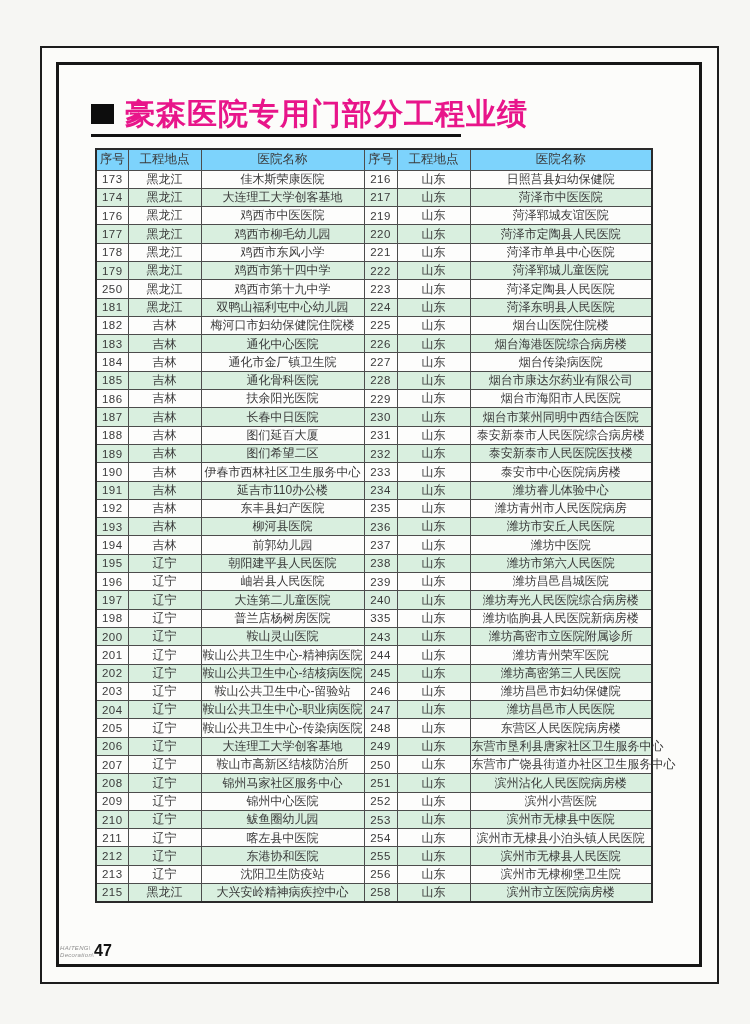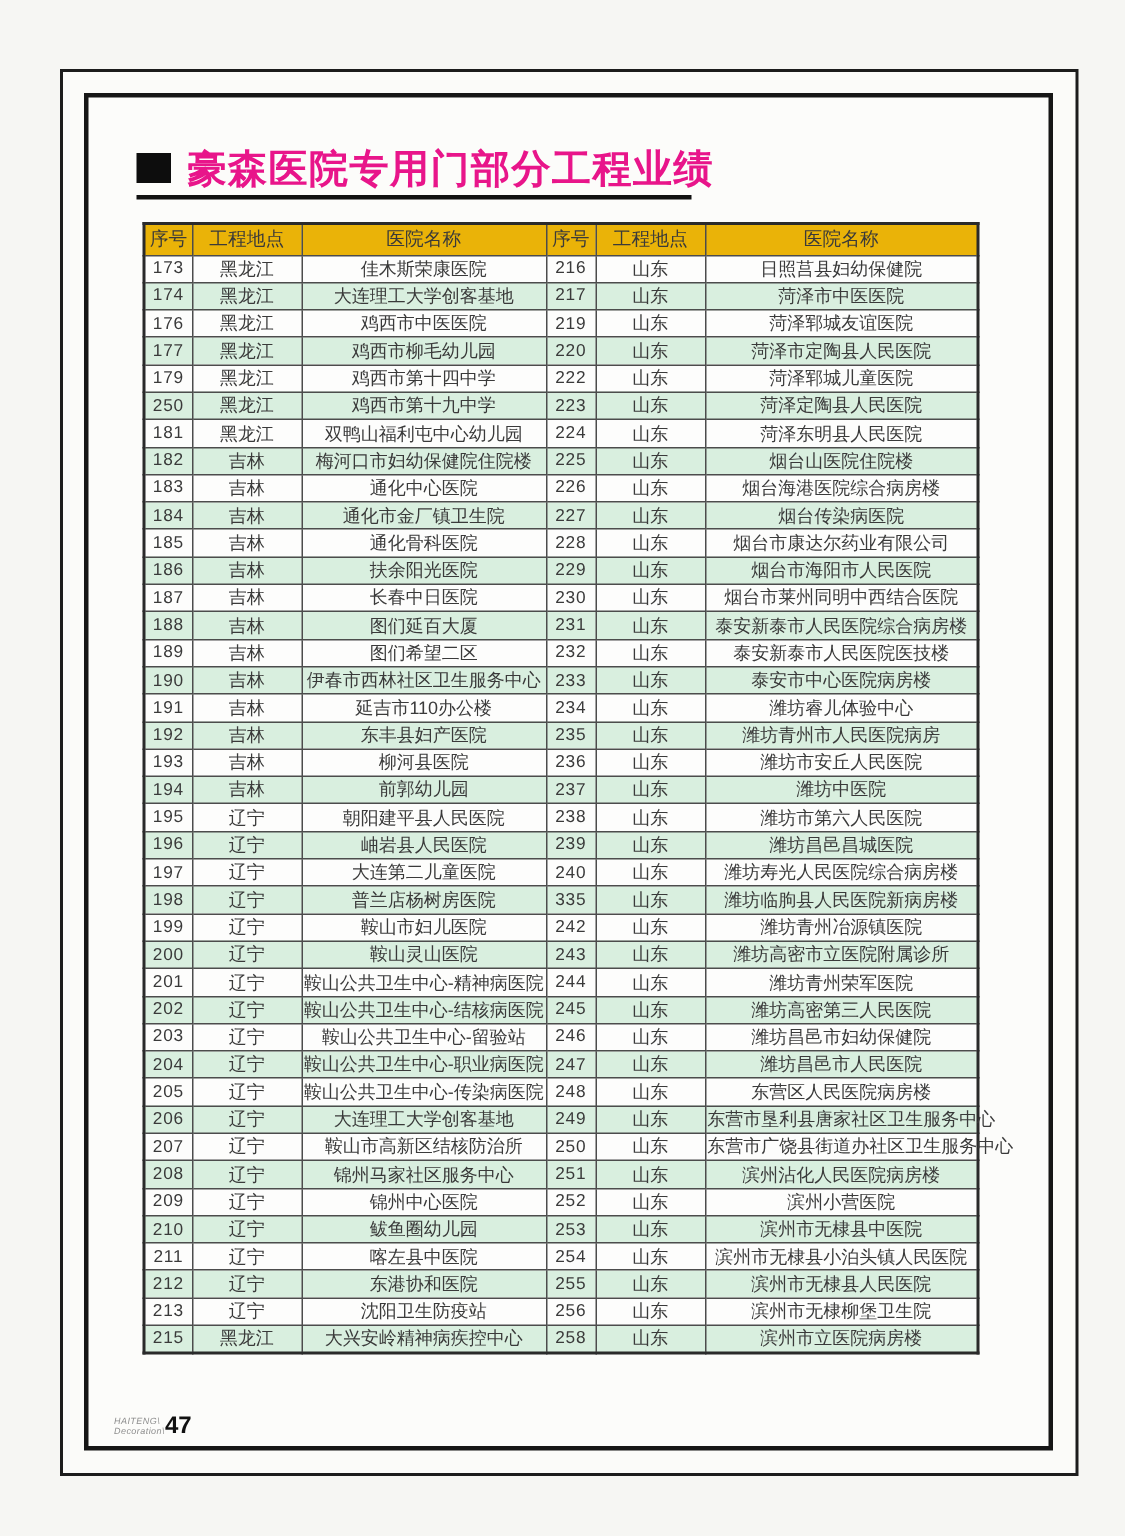--- a/index.html
+++ b/index.html
@@ -19,43 +19,43 @@
     position:absolute; left:56px; top:62px; width:646px; height:905px;
     border:3px solid #161616; background:#fcfcfa;
   }
   .title-wrap {
     position:absolute; left:91px; top:99px; width:370px;
     display:flex; align-items:center; gap:11px;
     border-bottom:3px solid #111; padding-bottom:5px;
   }
   .title-square { width:23px; height:20px; background:#0d0d0d; flex:0 0 auto; }
   .page-title {
-    font-size:26px; font-weight:bold; letter-spacing:1px;
+    font-size:30px; font-weight:bold; letter-spacing:1px;
     color:#e8158a; white-space:nowrap; line-height:1;
   }
   .perf-table {
     position:absolute; left:95px; top:148px; width:556px;
     border-collapse:collapse; table-layout:fixed;
     font-size:12px; color:#3a3a3a;
   }
   .perf-table th, .perf-table td {
     border:1px solid #4c4c4c;
     text-align:center; vertical-align:middle;
     height:18.3px; line-height:1.05; padding:0 1px;
     white-space:nowrap; overflow:visible;
     font-weight:normal;
   }
   .perf-table { border:2px solid #2a2a2a; }
-  .perf-table thead th { background:#eab308; height:21px; font-size:12.5px; }
+  .perf-table thead th { background:#7dd3fc; height:21px; font-size:12.5px; }
   .perf-table tbody tr:nth-child(even) td { background:#d9efdf; }
   .perf-table tbody tr:nth-child(odd) td { background:#fdfdfc; }
   .c-seq { font-size:11.5px; letter-spacing:0.5px; }
   .brand {
     position:absolute; left:60px; top:944px;
-    display:flex; align-items:flex-end; gap:1px;padding-left:16px;
+    display:flex; align-items:flex-end; gap:1px;
   }
   .brand-lines { display:flex; flex-direction:column; line-height:1.1; }
   .brand-lines span {
     font-size:6px; color:#8e8e8e; font-style:italic; letter-spacing:0.3px;
   }
   .brand-num {
     font-size:16px; font-weight:bold; color:#111; line-height:0.9; margin-left:-1px;
   }
 </style>
 </head>
@@ -115,20 +115,28 @@
       </tr>
       <tr>
         <td class="c-seq">177</td>
         <td class="c-loc">黑龙江</td>
         <td class="c-name">鸡西市柳毛幼儿园</td>
         <td class="c-seq">220</td>
         <td class="c-loc">山东</td>
         <td class="c-name">菏泽市定陶县人民医院</td>
       </tr>
       <tr>
+        <td class="c-seq">178</td>
+        <td class="c-loc">黑龙江</td>
+        <td class="c-name">鸡西市东风小学</td>
+        <td class="c-seq">221</td>
+        <td class="c-loc">山东</td>
+        <td class="c-name">菏泽市单县中心医院</td>
+      </tr>
+      <tr>
         <td class="c-seq">179</td>
         <td class="c-loc">黑龙江</td>
         <td class="c-name">鸡西市第十四中学</td>
         <td class="c-seq">222</td>
         <td class="c-loc">山东</td>
         <td class="c-name">菏泽郓城儿童医院</td>
       </tr>
       <tr>
         <td class="c-seq">250</td>
         <td class="c-loc">黑龙江</td>
@@ -273,28 +281,20 @@
         <td class="c-loc">山东</td>
         <td class="c-name">潍坊寿光人民医院综合病房楼</td>
       </tr>
       <tr>
         <td class="c-seq">198</td>
         <td class="c-loc">辽宁</td>
         <td class="c-name">普兰店杨树房医院</td>
         <td class="c-seq">335</td>
         <td class="c-loc">山东</td>
         <td class="c-name">潍坊临朐县人民医院新病房楼</td>
-      </tr>
-      <tr>
-        <td class="c-seq">199</td>
-        <td class="c-loc">辽宁</td>
-        <td class="c-name">鞍山市妇儿医院</td>
-        <td class="c-seq">242</td>
-        <td class="c-loc">山东</td>
-        <td class="c-name">潍坊青州冶源镇医院</td>
       </tr>
       <tr>
         <td class="c-seq">200</td>
         <td class="c-loc">辽宁</td>
         <td class="c-name">鞍山灵山医院</td>
         <td class="c-seq">243</td>
         <td class="c-loc">山东</td>
         <td class="c-name">潍坊高密市立医院附属诊所</td>
       </tr>
       <tr>

